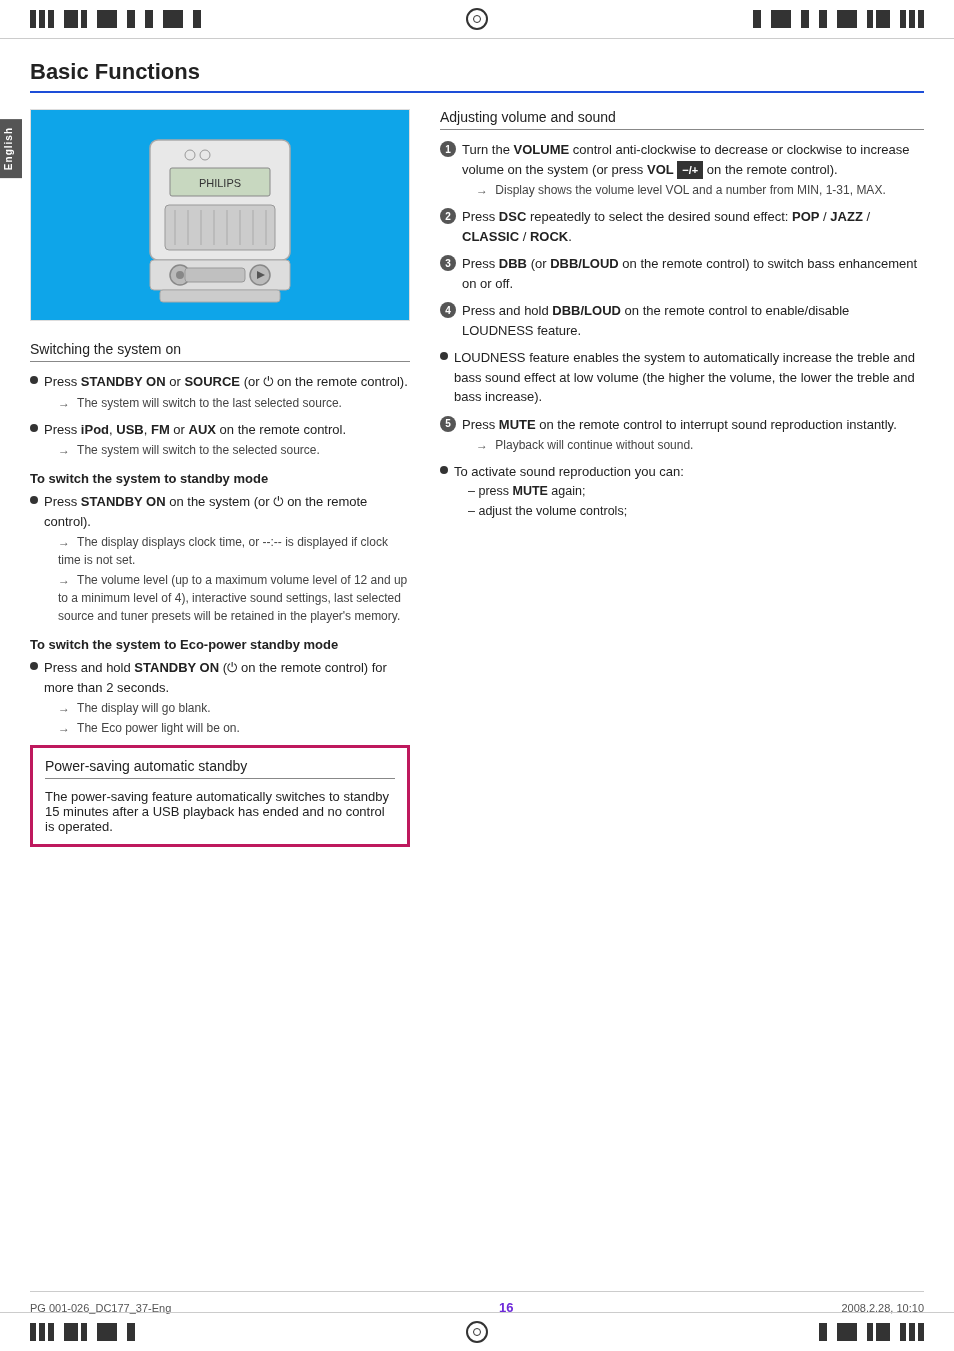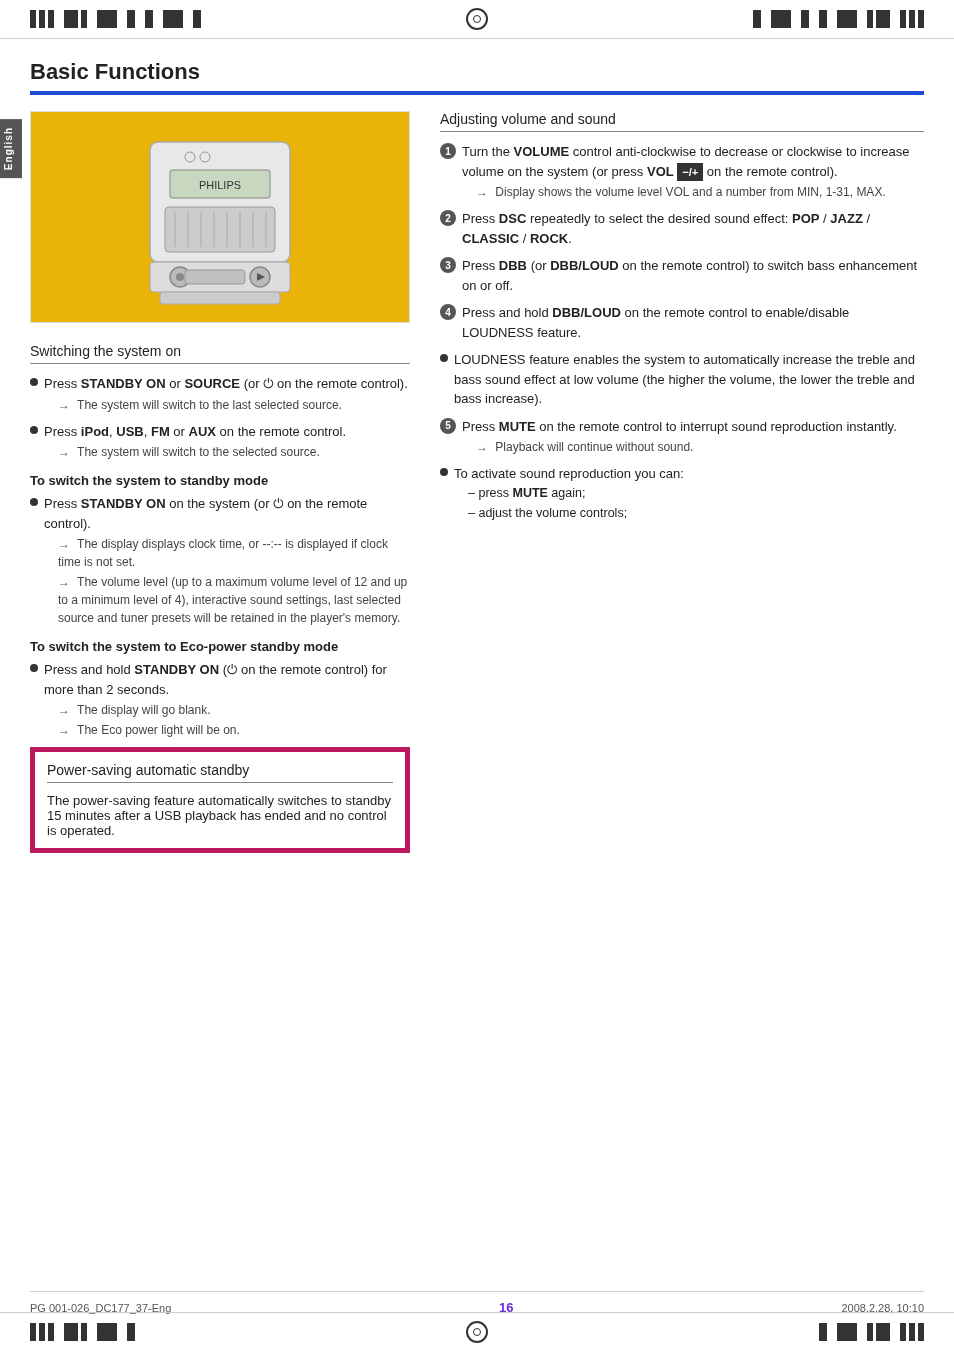--- a/index.html
+++ b/index.html
@@ -69,21 +69,21 @@
       font-weight: bold;
       z-index: 10;
     }
 
     
     .page-title {
       font-size: 22px;
       font-weight: bold;
       margin-bottom: 16px;
       padding-bottom: 6px;
-      border-bottom: 4px solid #1d4ed8;
+      border-bottom: 2px solid #1d4ed8;
     }
 
     
     .two-col {
       display: flex;
       gap: 30px;
     }
     .col-left {
       width: 380px;
       flex-shrink: 0;
@@ -94,21 +94,21 @@
 
     
     .device-image {
       border: 1px solid #ddd;
       padding: 10px;
       margin-bottom: 20px;
       display: flex;
       justify-content: center;
       align-items: center;
       min-height: 200px;
-      background: #eab308;
+      background: #0ea5e9;
     }
 
     
     .device-svg {
       width: 180px;
       height: 190px;
     }
 
     
     .section-heading {
@@ -207,21 +207,21 @@
     }
 
     
     .dash-item {
       padding-left: 14px;
       margin-bottom: 2px;
       font-size: 12.5px;
     }
 
     .section-box {
-      border: 5px solid #be185d;
+      border: 3px solid #be185d;
       padding: 10px 12px;
       margin-top: 8px;
     }
   </style>
 </head>
 <body>
 
 <div class="top-bar">
   <div class="bar-pattern">
     <div class="bar-block" style="width:6px;"></div>

